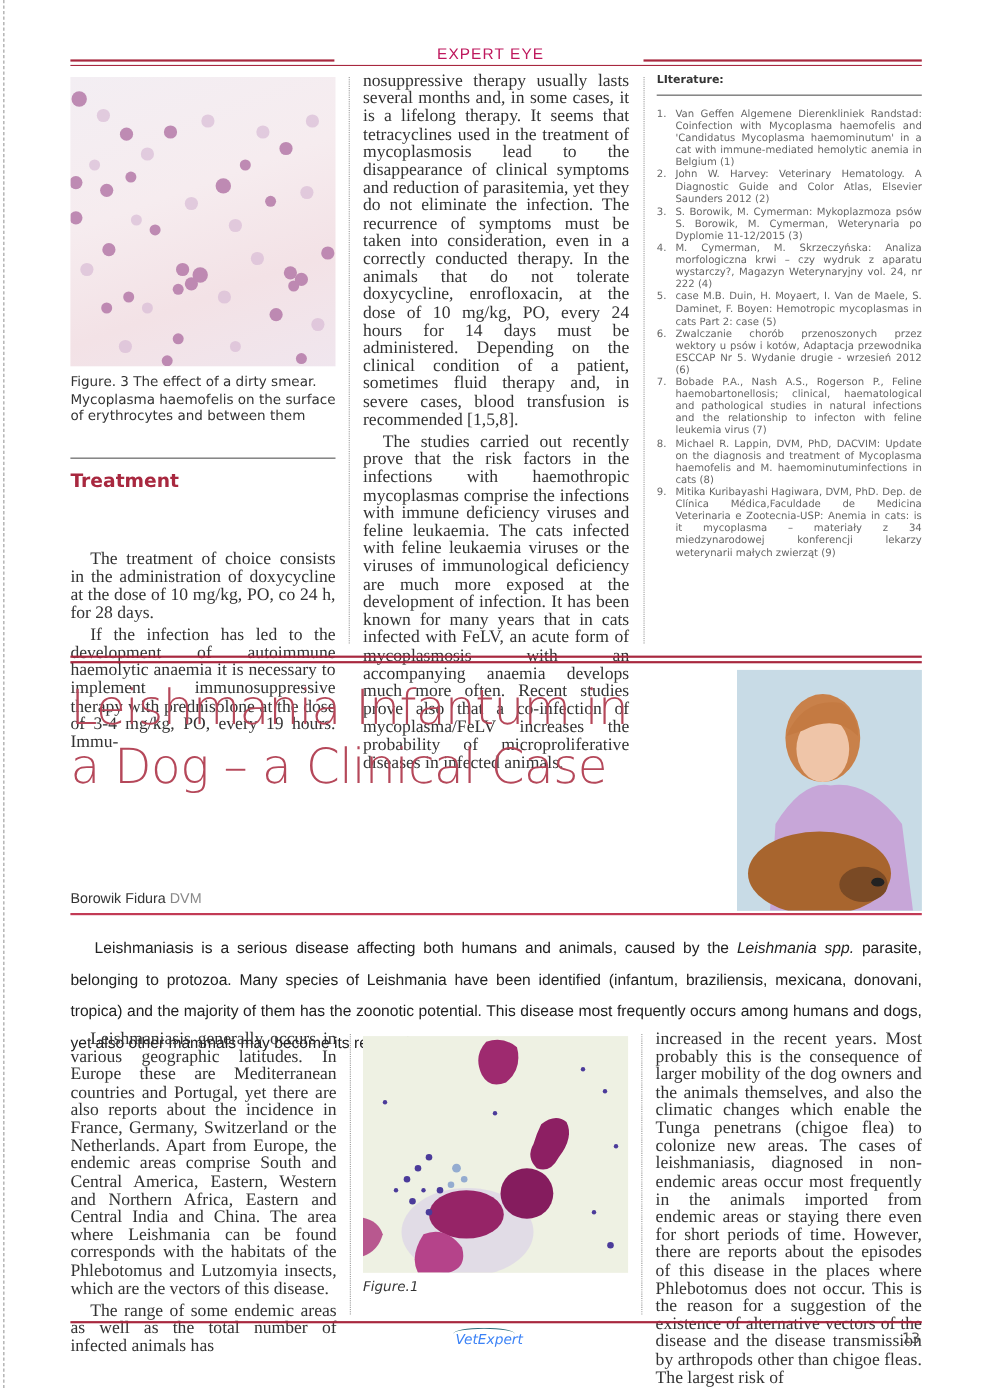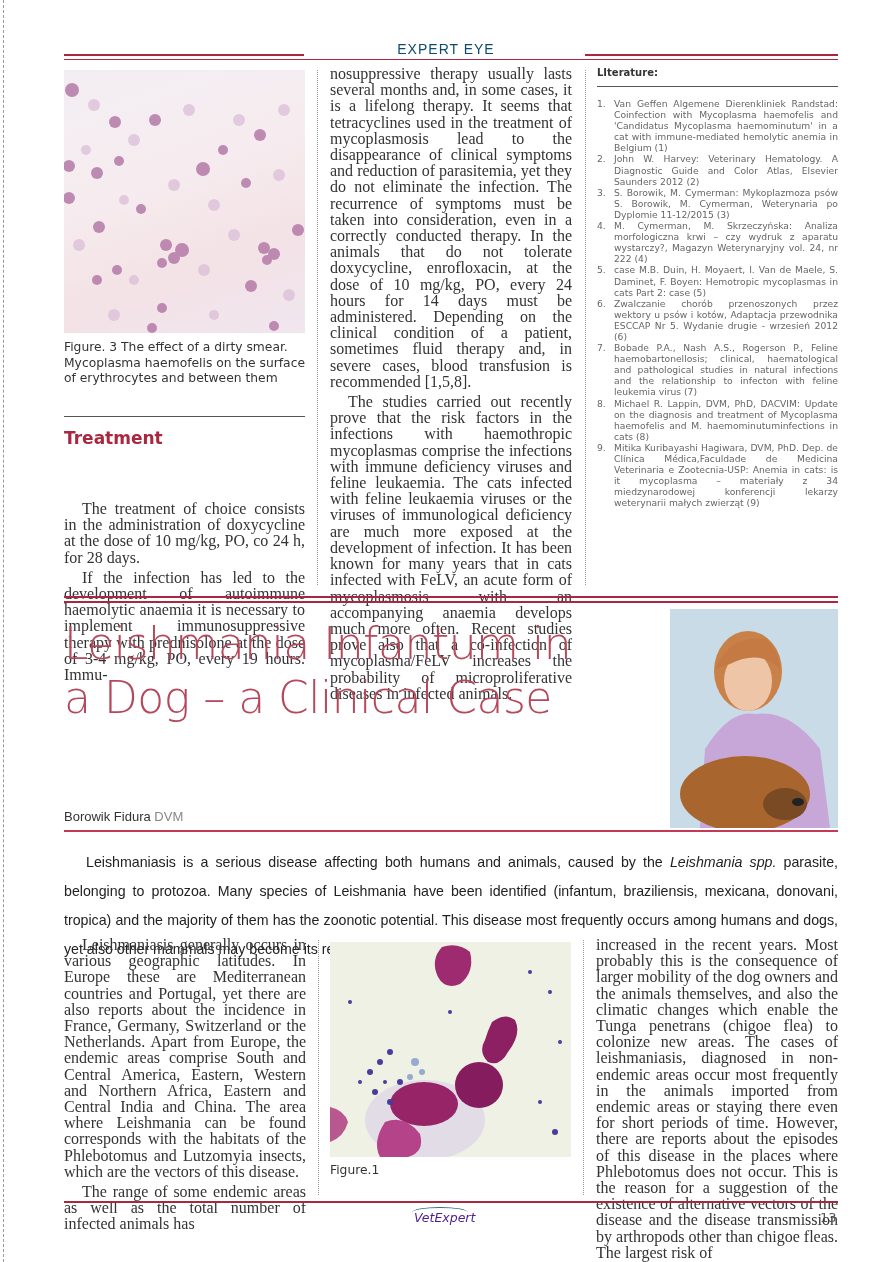--- a/index.html
+++ b/index.html
@@ -1,20 +1,20 @@
 <!DOCTYPE html>
 <html><head>
 <meta charset="utf-8">
 <style>
   html, body { margin: 0; padding: 0; background: #ffffff; }
   body { width: 892px; height: 1262px; position: relative; overflow: hidden; font-family: "DejaVu Sans", sans-serif; color: #333; }
   .crop-marks { position: absolute; left: 3px; top: 0; bottom: 0; width: 1px; border-left: 1px dashed #999; }
 
   
-  .header-title { position: absolute; top: 41px; left: 0; width: 892px; text-align: center; font-family: "Liberation Sans Narrow", "Liberation Sans", sans-serif; font-size: 14px; letter-spacing: 1px; color: #0c4a6e; }
+  .header-title { position: absolute; top: 41px; left: 0; width: 892px; text-align: center; font-family: "Liberation Sans Narrow", "Liberation Sans", sans-serif; font-size: 14px; letter-spacing: 1px; color: #be185d; }
   .hdr-line-left { position: absolute; top: 54px; left: 64px; width: 240px; height: 2px; background: #a8283f; }
   .hdr-line-right { position: absolute; top: 54px; left: 585px; width: 253px; height: 2px; background: #a8283f; }
   .hdr-line-full { position: absolute; top: 59px; left: 64px; width: 774px; height: 1px; background: #a8283f; }
 
   .serif { font-family: "Liberation Serif", "DejaVu Serif", serif; color: #333; }
   .col-text { font-size: 16px; line-height: 16.2px; text-align: justify; hyphens: manual; }
   .col-text p { margin: 0 0 4px 0; text-indent: 18px; }
   .col-text p.noindent { text-indent: 0; }
 
   .vsep { position: absolute; width: 0; border-left: 1px dotted #999; }
@@ -42,21 +42,21 @@
   .author { position: absolute; left: 64px; top: 809px; font-family: "Liberation Sans Narrow", "Liberation Sans", sans-serif; font-size: 13px; color: #333; }
   .author .deg { color: #888; font-weight: 300; }
   .author-line { position: absolute; top: 830px; left: 64px; width: 774px; height: 2px; background: #c23a55; }
 
   .lead { position: absolute; left: 64px; top: 848px; width: 774px; font-family: "Liberation Sans Narrow", "Liberation Sans", sans-serif; font-size: 14.2px; line-height: 29px; color: #222; text-align: justify; }
   .lead p { margin: 0; text-indent: 22px; }
 
   .fig1 { position: absolute; left: 330px; top: 942px; width: 241px; height: 215px; overflow: hidden; background: #eef0e2; }
 
   .bottom-line { position: absolute; top: 1201px; left: 64px; width: 774px; height: 2px; background: #a8283f; }
-  .logo { position: absolute; left: 414px; top: 1210px; font-family: "DejaVu Sans", sans-serif; font-style: italic; font-size: 12.5px; color: #4c1d95; }
+  .logo { position: absolute; left: 414px; top: 1210px; font-family: "DejaVu Sans", sans-serif; font-style: italic; font-size: 12.5px; color: #3b82f6; }
   .logo .arc { position: absolute; left: -2px; top: -3px; width: 56px; height: 10px; border-top: 1.5px solid #2a6f7c; border-radius: 50% 50% 0 0; }
   .page-num { position: absolute; left: 820px; top: 1210px; font-family: "DejaVu Sans", sans-serif; font-size: 13px; color: #555; }
 </style>
 </head>
 <body>
 
 <div class="crop-marks"></div>
 
 <div class="header-title">EXPERT EYE</div>
 <div class="hdr-line-left"></div>
@@ -212,21 +212,21 @@
         <circle cx="230" cy="100" r="2"></circle>
         <circle cx="120" cy="70" r="2"></circle>
     </g>
     <g fill="#6f8fc8" opacity="0.7">
       <circle cx="85" cy="120" r="4"></circle>
         <circle cx="92" cy="130" r="3"></circle>
         <circle cx="80" cy="135" r="3"></circle>
     </g>
   </svg>
 </div>
-<div class="fig-caption" style="left:330px; top:1163px;">Figure.1</div>
+<div class="fig-caption" style="left:330px; top:1163px;font-style:italic;">Figure.1</div>
 
 <div class="vsep" style="left:583px; top:940px; height:255px;"></div>
 
 <div class="serif col-text" style="position:absolute; left:596px; top:937px; width:242px;">
   <p class="noindent">increased in the recent years. Most probably this is the consequence of larger mobility of the dog owners and the animals themselves, and also the climatic changes which enable the Tunga penetrans (chigoe flea) to colonize new areas. The cases of leishmaniasis, diagnosed in non-endemic areas occur most frequently in the animals imported from endemic areas or staying there even for short periods of time. However, there are reports about the episodes of this disease in the places where Phlebotomus does not occur. This is the reason for a suggestion of the existence of alternative vectors of the disease and the disease transmission by arthropods other than chigoe fleas. The largest risk of</p>
 </div>
 
 <div class="bottom-line"></div>
 <div class="logo">
   <span class="arc"></span>

